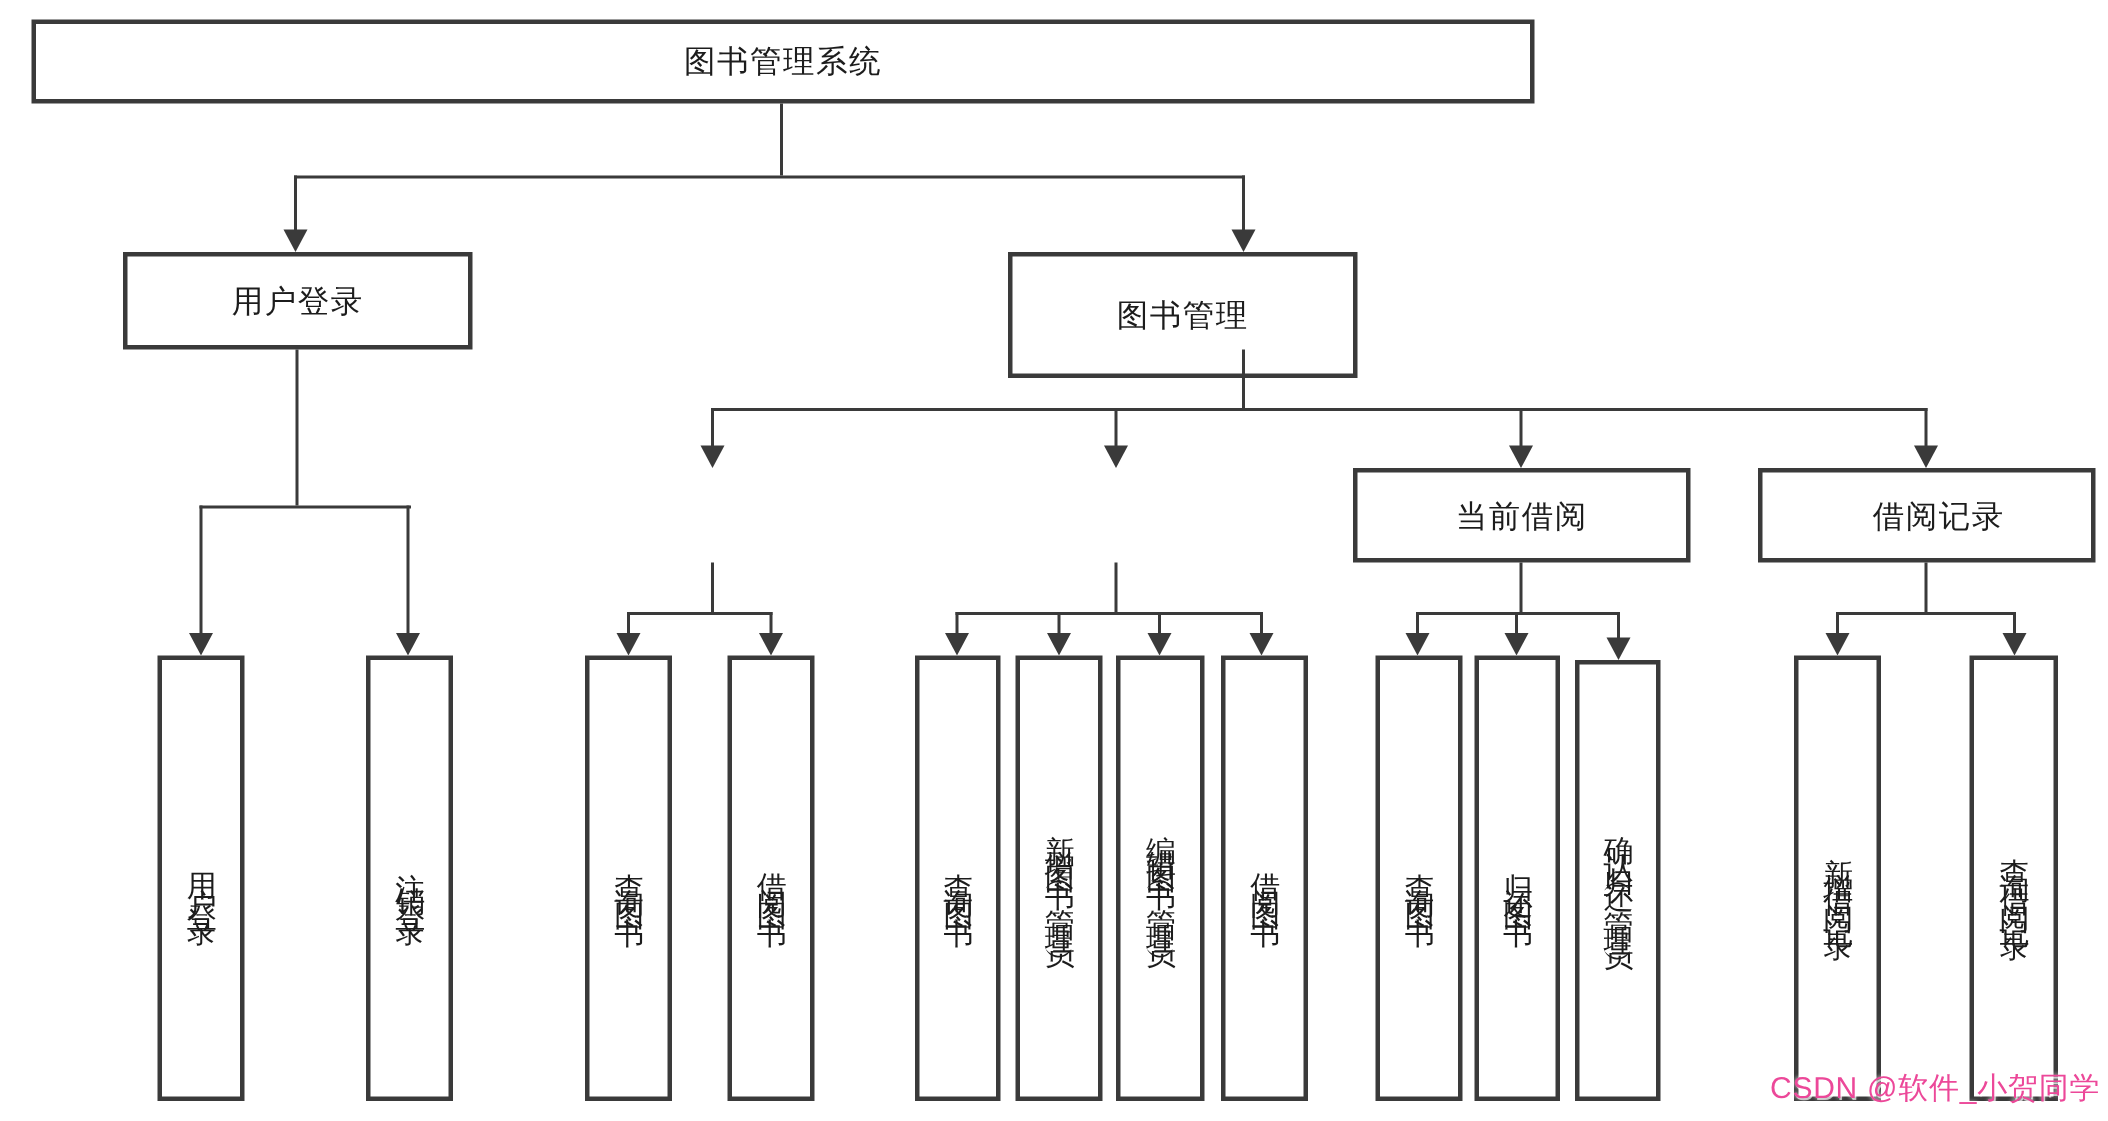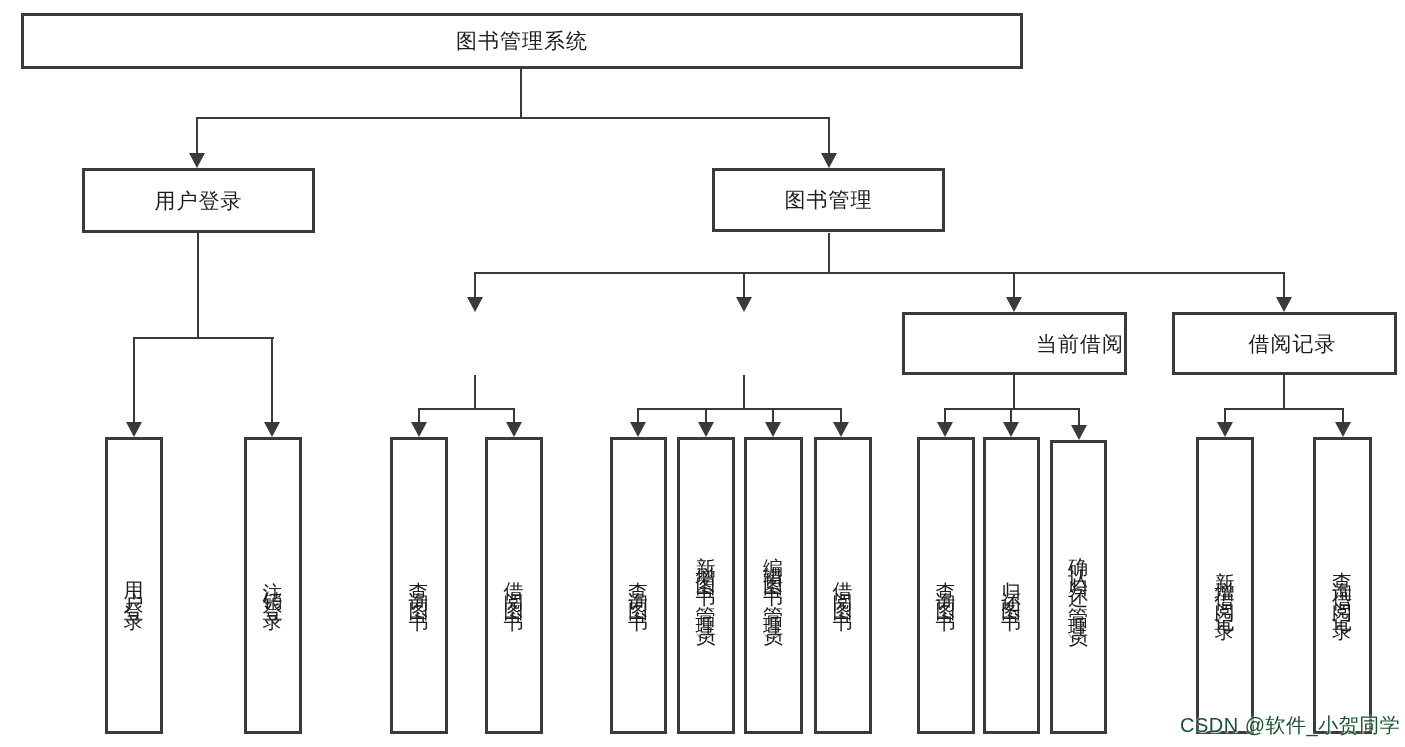--- a/index.html
+++ b/index.html
@@ -21,21 +21,21 @@
     font-size:20px;color:#1c1c1c;letter-spacing:10px;line-height:1;white-space:nowrap;
   }
   .line{position:absolute;background:#3a3a3a;}
   .arrow{
     position:absolute;width:0;height:0;
     border-left:8px solid transparent;border-right:8px solid transparent;
     border-top:15px solid #3a3a3a;
   }
   #watermark{
     position:absolute;left:1180px;top:712px;z-index:9;
-    font-size:20px;color:#14532d;letter-spacing:0.5px;white-space:nowrap;
+    font-size:20px;color:#ec4899;letter-spacing:0.5px;white-space:nowrap;
     text-shadow:0 0 3px #ffffff,1px 1px 0 rgba(255,255,255,0.65);
   }
 </style>
 </head>
 <body>
 
 <div id="canvas">
 
   <div class="hbox" style="left:21px;top:13px;width:1002px;height:56px;align-items:center;">
     <span>图书管理系统</span>
@@ -44,21 +44,21 @@
   <div class="line" style="left:520px;top:69px;width:2px;height:48px;"></div>
   <div class="line" style="left:196px;top:117px;width:634px;height:2px;"></div>
   <div class="line" style="left:196px;top:117px;width:2px;height:38px;"></div>
   <div class="arrow" style="left:189px;top:153px;"></div>
   <div class="line" style="left:828px;top:117px;width:2px;height:38px;"></div>
   <div class="arrow" style="left:821px;top:153px;"></div>
 
   <div class="hbox" style="left:82px;top:168px;width:233px;height:65px;">
     <span>用户登录</span>
   </div>
-  <div class="hbox" style="left:712px;top:168px;width:233px;height:64px;">
+  <div class="hbox" style="left:672px;top:168px;width:233px;height:84px;">
     <span>图书管理</span>
   </div>
 
   <div class="line" style="left:197px;top:233px;width:2px;height:104px;"></div>
   <div class="line" style="left:133px;top:337px;width:141px;height:2px;"></div>
   <div class="line" style="left:133px;top:337px;width:2px;height:87px;"></div>
   <div class="arrow" style="left:126px;top:422px;"></div>
   <div class="line" style="left:271px;top:337px;width:2px;height:87px;"></div>
   <div class="arrow" style="left:264px;top:422px;"></div>
 
@@ -73,21 +73,21 @@
   <div class="line" style="left:474px;top:272px;width:811px;height:2px;"></div>
   <div class="line" style="left:474px;top:272px;width:2px;height:27px;"></div>
   <div class="arrow" style="left:467px;top:297px;"></div>
   <div class="line" style="left:743px;top:272px;width:2px;height:27px;"></div>
   <div class="arrow" style="left:736px;top:297px;"></div>
   <div class="line" style="left:1013px;top:272px;width:2px;height:27px;"></div>
   <div class="arrow" style="left:1006px;top:297px;"></div>
   <div class="line" style="left:1283px;top:272px;width:2px;height:27px;"></div>
   <div class="arrow" style="left:1276px;top:297px;"></div>
 
-  <div class="hbox" style="left:902px;top:312px;width:225px;height:63px;justify-content:flex-end;">
+  <div class="hbox" style="left:902px;top:312px;width:225px;height:63px;">
     <span>当前借阅</span>
   </div>
   <div class="hbox" style="left:1172px;top:312px;width:225px;height:63px;padding-left:16px;">
     <span>借阅记录</span>
   </div>
 
   <div class="line" style="left:474px;top:375px;width:2px;height:33px;"></div>
   <div class="line" style="left:418px;top:408px;width:97px;height:2px;"></div>
   <div class="line" style="left:418px;top:408px;width:2px;height:16px;"></div>
   <div class="arrow" style="left:411px;top:422px;"></div>

